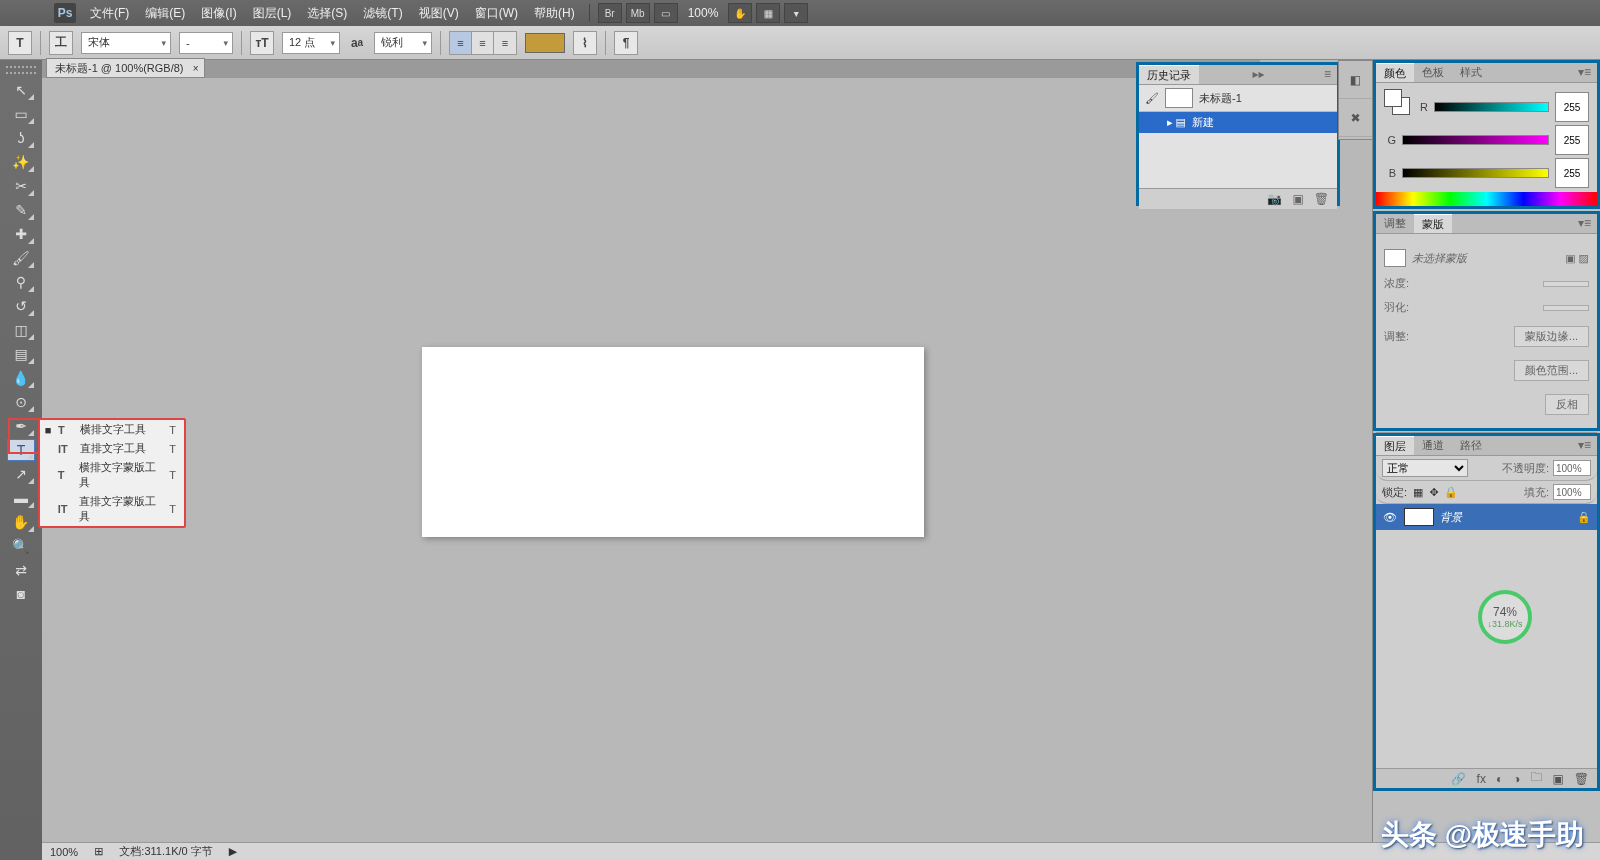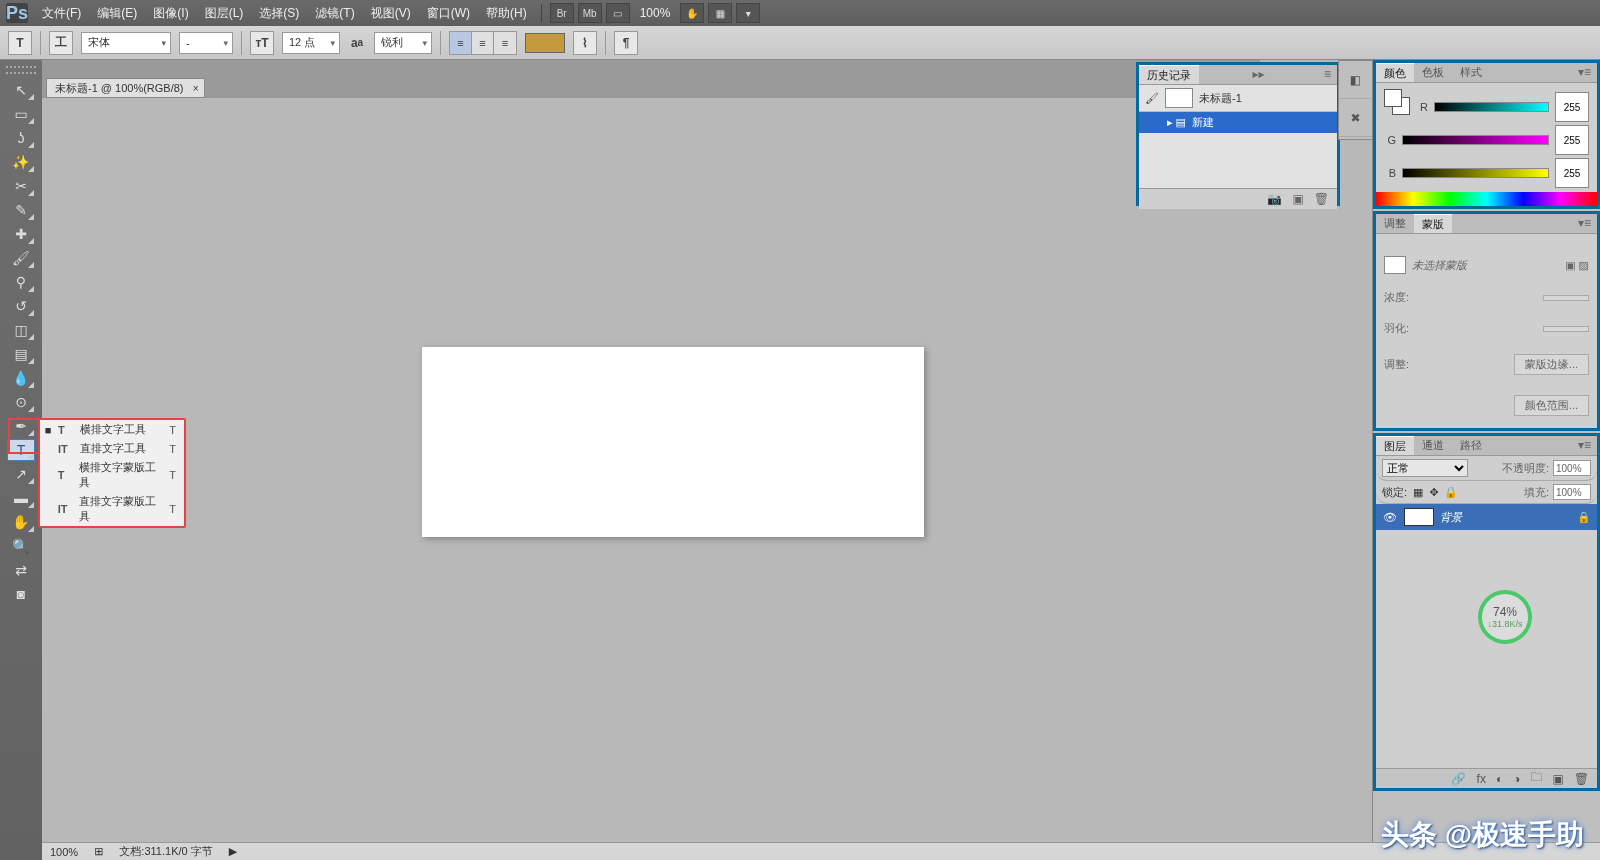--- a/index.html
+++ b/index.html
@@ -1,39 +1,39 @@
 <!DOCTYPE html>
 <html><head>
 <meta charset="utf-8">
 <style>
 * { margin:0; padding:0; box-sizing:border-box; font-family:"Microsoft YaHei",sans-serif; }
 body { background:#b8b8b8; width:1600px; height:860px; overflow:hidden; position:relative; font-size:12px; color:#333; user-select:none; }
 .menubar { height:26px; background:linear-gradient(#6a6a6a,#5e5e5e); display:flex; align-items:center; padding:0 6px; color:#eee; position:relative; }
-.ps-logo { width:22px; height:20px; background:#444; color:#9fc8e8; font-weight:bold; display:flex; align-items:center; justify-content:center; margin-right:6px; border-radius:2px; font-size:18px; }
+.ps-logo { width:22px; height:20px; background:#444; color:#9fc8e8; font-weight:bold; display:flex; align-items:center; justify-content:center; margin-right:6px; border-radius:2px; font-size:12px;margin-left:48px; }
 .menu-item { padding:4px 8px; cursor:default; }
 .menu-sep { width:1px; height:18px; background:#444; margin:0 6px; }
 .menu-icon-btn { width:24px; height:20px; border:1px solid #444; background:#555; margin:0 2px; display:flex; align-items:center; justify-content:center; font-size:10px; color:#ddd; }
 .menu-zoom { margin:0 8px; color:#eee; }
 .menu-right { margin-left:auto; display:flex; align-items:center; gap:8px; }
 .workspace-btn { color:#ddd; padding:2px 6px; }
 .win-btns { display:flex; gap:2px; margin-left:8px; }
 .win-btn { width:26px; height:18px; border:1px solid #888; display:flex; align-items:center; justify-content:center; font-size:10px; }
 .win-min{background:#4a8ac9;color:#fff;} .win-max{background:#4a8ac9;color:#fff;} .win-close{background:#c94a4a;color:#fff;}
 .optbar { height:34px; background:linear-gradient(#d6d6d6,#c7c7c7); border-bottom:1px solid #888; display:flex; align-items:center; padding:0 8px; gap:8px; }
 .opt-icon { width:24px; height:24px; border:1px solid #999; background:#e8e8e8; display:flex; align-items:center; justify-content:center; font-weight:bold; color:#444;}
 .opt-sep{width:1px;height:24px;background:#999;}
 .opt-select{height:22px;border:1px solid #999;background:#fff;padding:0 18px 0 6px;position:relative;display:flex;align-items:center;font-size:11px;}
 .opt-select:after{content:"▾";position:absolute;right:4px;font-size:9px;color:#666;}
 .align-btns{display:flex;border:1px solid #999;background:#e0e0e0;}
 .align-btn{width:22px;height:22px;display:flex;align-items:center;justify-content:center;border-right:1px solid #999;font-size:11px;}
 .align-btn:last-child{border-right:none;}
 .align-btn.active{background:#b8c8e0;}
 .color-swatch{width:40px;height:20px;background:#c49b3a;border:1px solid #666;}
 .doc-area{position:absolute;left:42px;top:60px;right:340px;bottom:18px;background:#b8b8b8;}
-.doc-tabs{height:38px;background:#9a9a9a;display:flex;align-items:flex-end;}
+.doc-tabs{height:18px;background:#9a9a9a;display:flex;align-items:flex-end;}
 .doc-tab{height:20px;background:#e0e0e0;border:1px solid #888;padding:0 20px 0 8px;position:relative;font-size:11px;display:flex;align-items:center;margin-left:4px;}
 .doc-tab .x{position:absolute;right:5px;cursor:pointer;font-size:10px;}
 .canvas-view{position:absolute;left:0;top:22px;right:0;bottom:0;overflow:hidden;}
 .canvas{position:absolute;left:380px;top:265px;width:502px;height:190px;background:#fff;box-shadow:2px 2px 6px rgba(0,0,0,.3);}
 .tools{position:absolute;left:0;top:60px;width:42px;bottom:0;background:linear-gradient(#6f6f6f,#626262);display:flex;flex-direction:column;align-items:center;padding-top:6px;}
 .tools .grip{width:30px;height:8px;border-top:2px dotted #aaa;border-bottom:2px dotted #aaa;margin-bottom:4px;}
 .tool{width:28px;height:22px;margin:1px 0;display:flex;align-items:center;justify-content:center;color:#ddd;font-size:14px;position:relative;}
 .tool.selected{background:#cfd8e6;color:#2a5a9a;border:1px solid #4a7abf;}
 .tool .tri{position:absolute;right:1px;bottom:1px;border:3px solid transparent;border-right-color:#ccc;border-bottom-color:#ccc;}
 .flyout{position:absolute;left:38px;top:418px;width:148px;background:#f0f0f0;border:2px solid #e04444;z-index:50;border-radius:2px;}
@@ -57,21 +57,21 @@
 .rgb-row .slider{flex:1;height:10px;border:1px solid #888;position:relative;}
 .slider.r{background:linear-gradient(to right,#000,cyan);}
 .slider.g{background:linear-gradient(to right,#000,magenta);}
 .slider.b{background:linear-gradient(to right,#000,yellow);}
 .rgb-row input{width:34px;height:30px;border:1px solid #888;font-size:10px;text-align:center;background:#fff;}
 .spectrum{height:14px;margin:4px -8px -6px -8px;background:linear-gradient(to right,red,yellow,lime,cyan,blue,magenta,red);}
 .fgbg{width:26px;height:26px;position:relative;float:left;margin-right:6px;}
 .fgbg .fg,.fgbg .bg{position:absolute;width:18px;height:18px;border:1px solid #555;}
 .fgbg .fg{background:#fff;left:0;top:0;z-index:1;} .fgbg .bg{background:#fff;right:0;bottom:0;}
 .mask-panel .body{padding:6px 8px;color:#666;font-size:11px;}
-.mask-row{display:flex;align-items:center;margin:16px 0;}
+.mask-row{display:flex;align-items:center;margin:9px 0;}
 .mask-row .lbl{flex:1;}
 .mask-btn{border:1px solid #aaa;background:#d8d8d8;padding:2px 10px;font-size:11px;color:#666;margin:2px 0;float:right;}
 .layers-panel .lbody{height:296px;position:relative;}
 .layer-opts{display:flex;align-items:center;padding:3px 6px;border-bottom:1px solid #aaa;font-size:11px;gap:6px;border-radius:11px;}
 .layer-opts select{width:86px;height:18px;border:1px solid #999;font-size:11px;background:#e6e6e6;}
 .layer-opts .stub{margin-left:auto;display:flex;align-items:center;gap:4px;color:#666;}
 .layer-opts .pct{width:38px;height:16px;border:1px solid #999;background:#fff;font-size:10px;padding:0 2px;display:flex;align-items:center;}
 .layer-row{display:flex;align-items:center;height:26px;background:#3a6fb7;color:#fff;padding:0 6px;gap:6px;font-size:11px;}
 .layer-row .eye{width:16px;text-align:center;}
 .layer-row .thumb{width:30px;height:18px;background:#fff;border:1px solid #333;}

